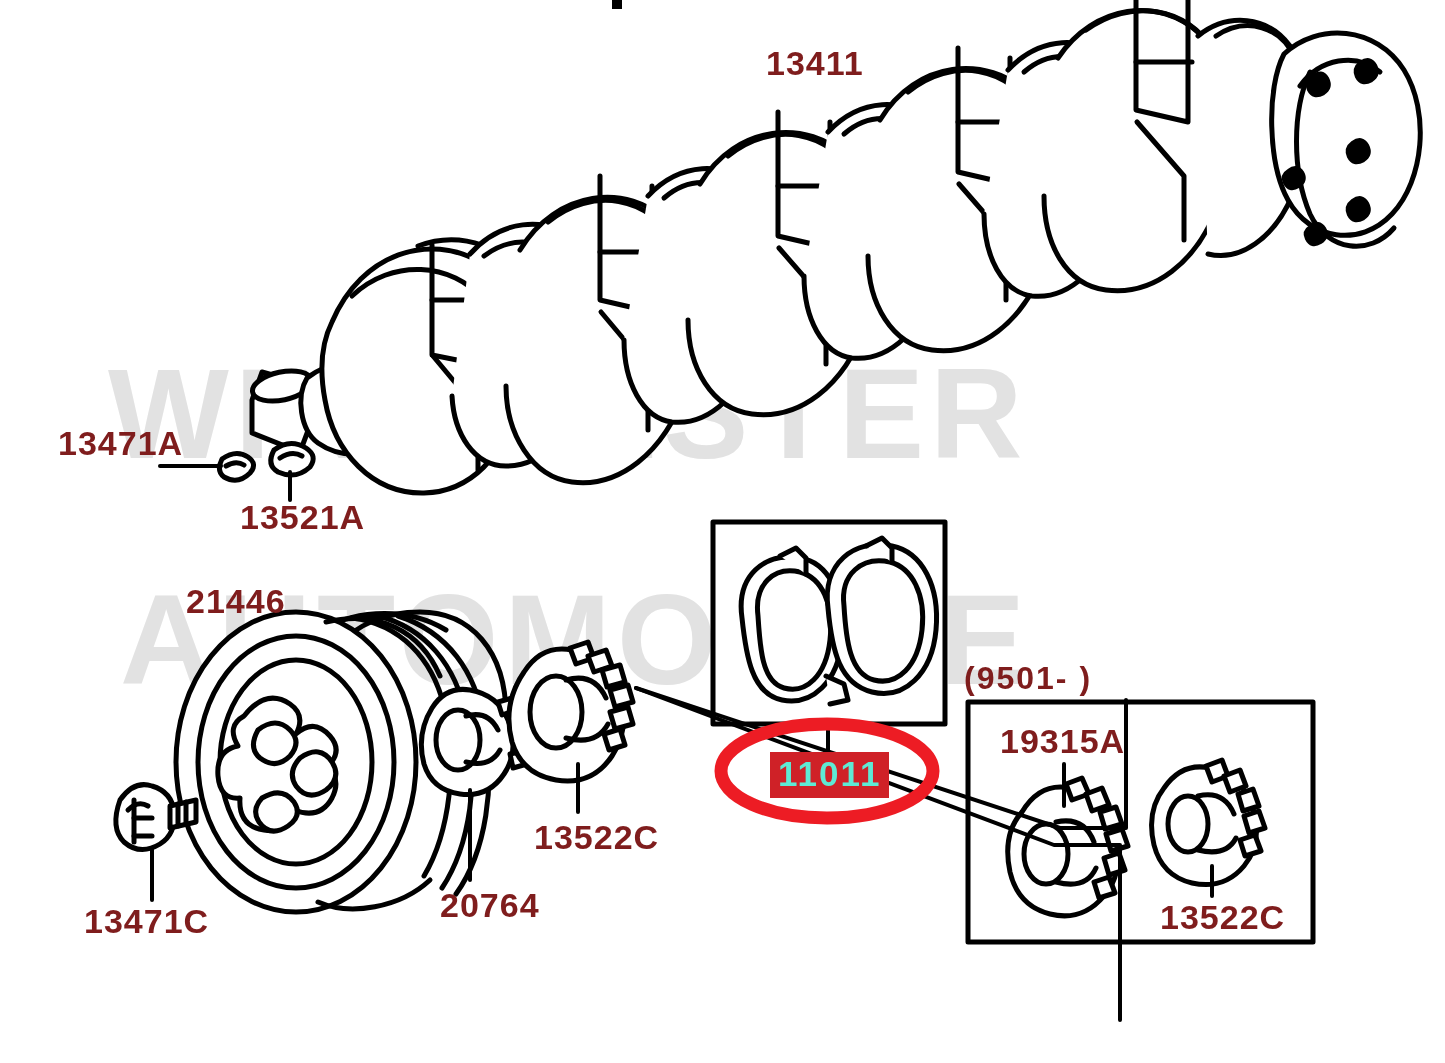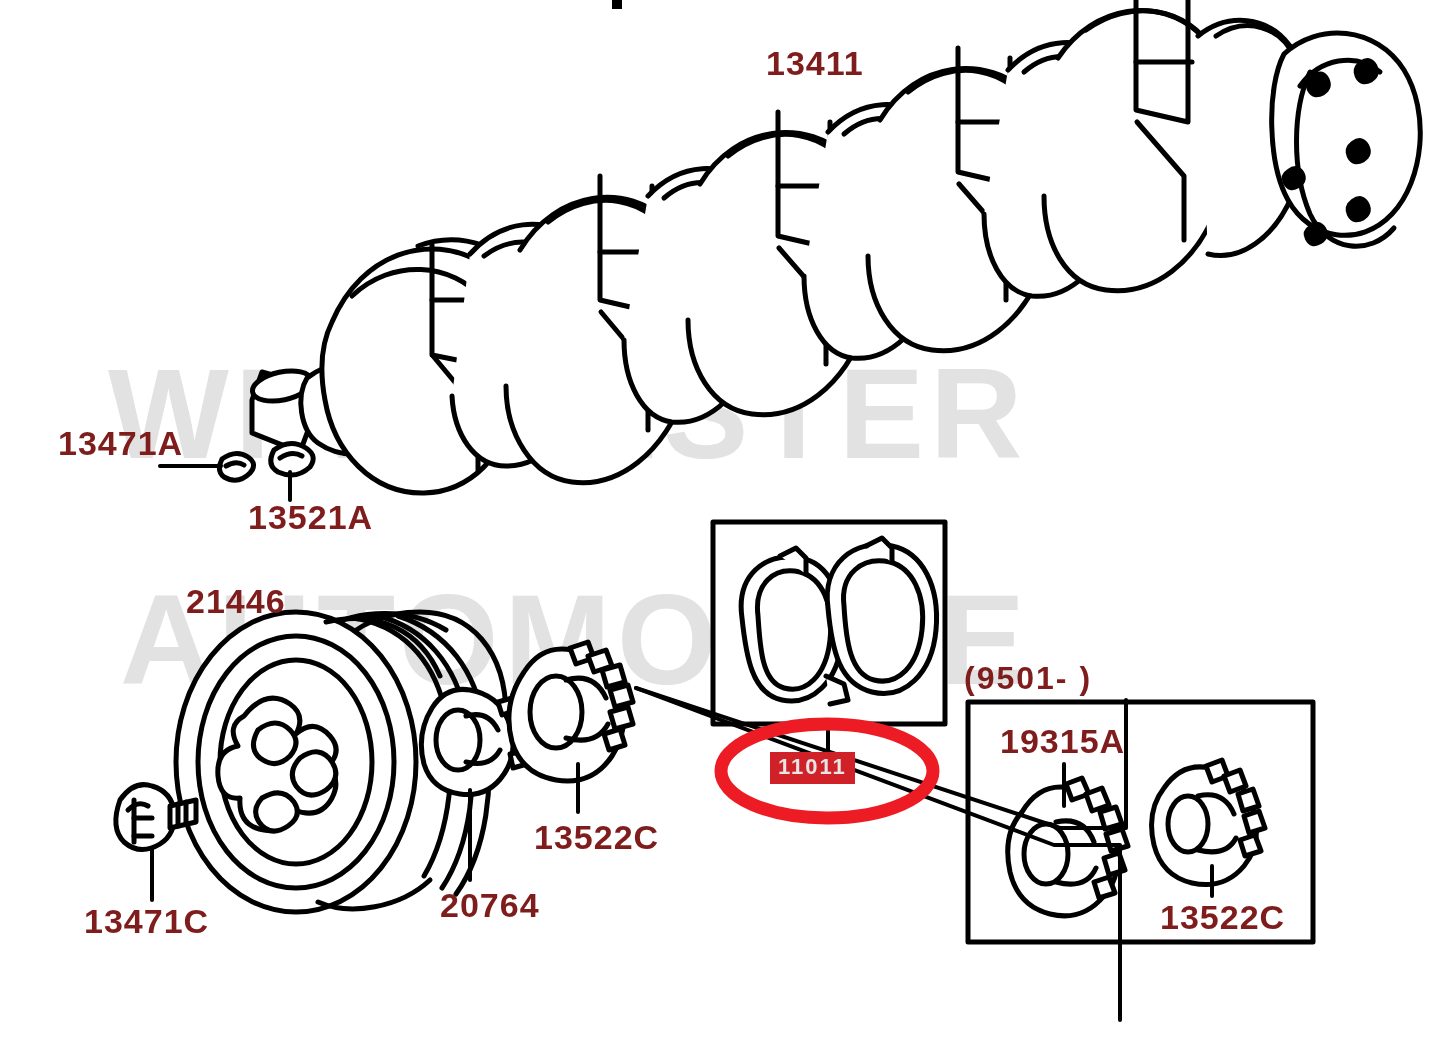--- a/index.html
+++ b/index.html
@@ -33,23 +33,23 @@
     letter-spacing:1px;
   }
   .lbl-lg{font-size:34px;}
   .lbl-md{font-size:32px;}
   .hl-wrap{position:absolute;z-index:7;}
   .hl-box{
     display:inline-block;
     padding:2px 8px 4px 8px;
     font-family:"Liberation Sans", sans-serif;
     font-weight:bold;
-    font-size:22px;
+    font-size:35px;
     letter-spacing:2px;
-    color:#e5e5e5;
+    color:#5eead4;
     background:#cf2127;
     white-space:nowrap;
   }
   .art{z-index:3;}
   .annot{z-index:8;}
 </style>
 </head>
 <body>
 
 <div id="stage">
@@ -281,21 +281,21 @@
   </svg>
 
   <svg viewBox="0 0 1445 1063" xmlns="http://www.w3.org/2000/svg" class="annot">
     <ellipse cx="827" cy="771" rx="106" ry="47" fill="none" stroke="#ed1c24" stroke-width="13"></ellipse>
   </svg>
 
   <div class="lbl lbl-lg" style="left:766px;top:44px;">13411</div>
 
   <div class="lbl lbl-lg" style="left:58px;top:424px;">13471A</div>
 
-  <div class="lbl lbl-lg" style="left:248px;top:498px;">13521A</div>
+  <div class="lbl lbl-lg" style="left:240px;top:498px;">13521A</div>
 
   <div class="lbl lbl-lg" style="left:186px;top:582px;">21446</div>
 
   <div class="lbl lbl-lg" style="left:84px;top:902px;">13471C</div>
 
   <div class="lbl lbl-lg" style="left:440px;top:886px;">20764</div>
 
   <div class="lbl lbl-lg" style="left:534px;top:818px;">13522C</div>
 
   <div class="lbl lbl-md" style="left:964px;top:660px;letter-spacing:2px;">(9501-        )</div>

